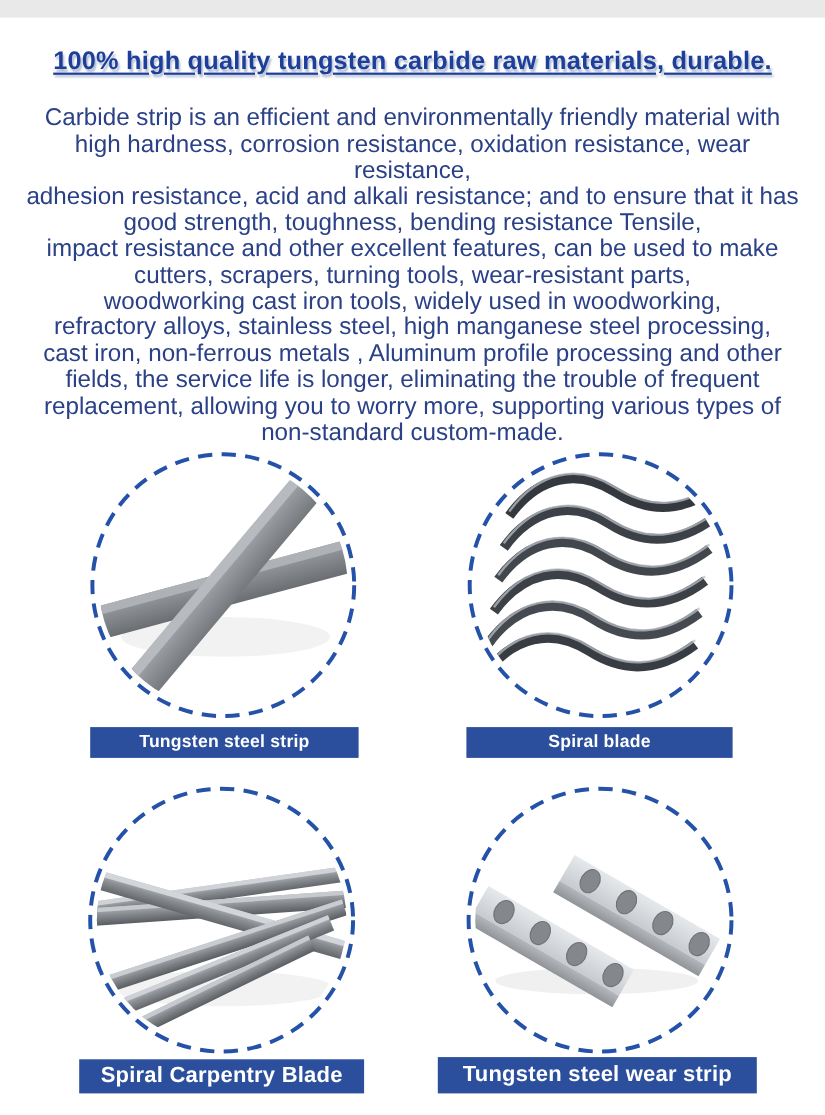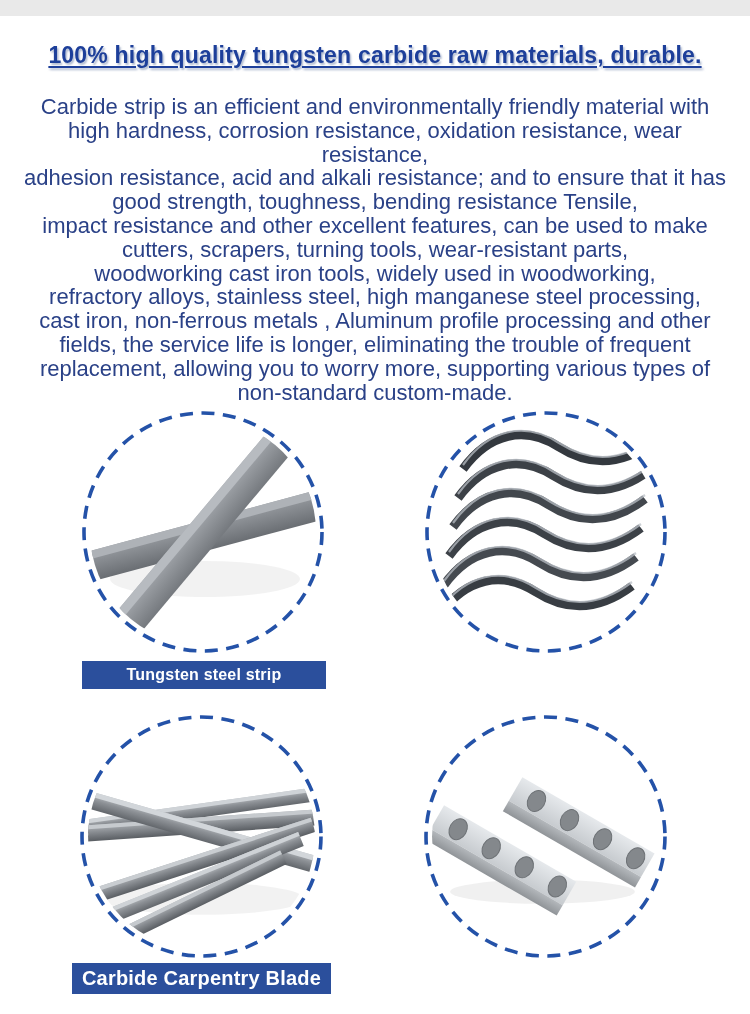--- a/index.html
+++ b/index.html
@@ -213,15 +213,17 @@
           <ellipse cx="62" cy="13.5" rx="8.5" ry="11" fill="#84888c" stroke="#6e7276" stroke-width="1"></ellipse>
           <ellipse cx="100" cy="13.5" rx="8.5" ry="11" fill="#84888c" stroke="#6e7276" stroke-width="1"></ellipse>
           <ellipse cx="138" cy="13.5" rx="8.5" ry="11" fill="#84888c" stroke="#6e7276" stroke-width="1"></ellipse>
         </g>
       </g>
       <circle class="ring" cx="123" cy="123" r="119" stroke-dasharray="13 8.5"></circle>
     </svg>
   </div>
 
   <div class="label-bar label-sm bar-tl">Tungsten steel strip</div>
-  <div class="label-bar label-lg bar-bl">Carbide Carpentry Blade</div>
+  <div class="label-bar label-sm bar-tr">Spiral blade</div>
+  <div class="label-bar label-lg bar-bl">Spiral Carpentry Blade</div>
+  <div class="label-bar label-lg bar-br">Tungsten steel wear strip</div>
 
 </div>
 
 </body></html>

